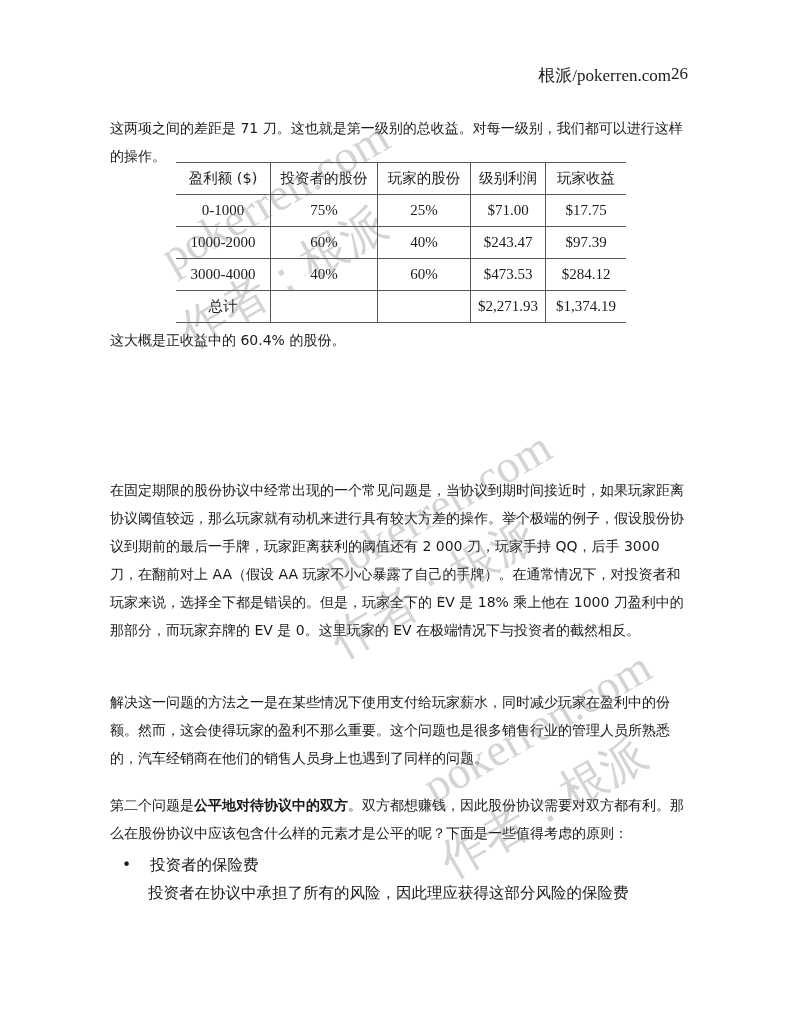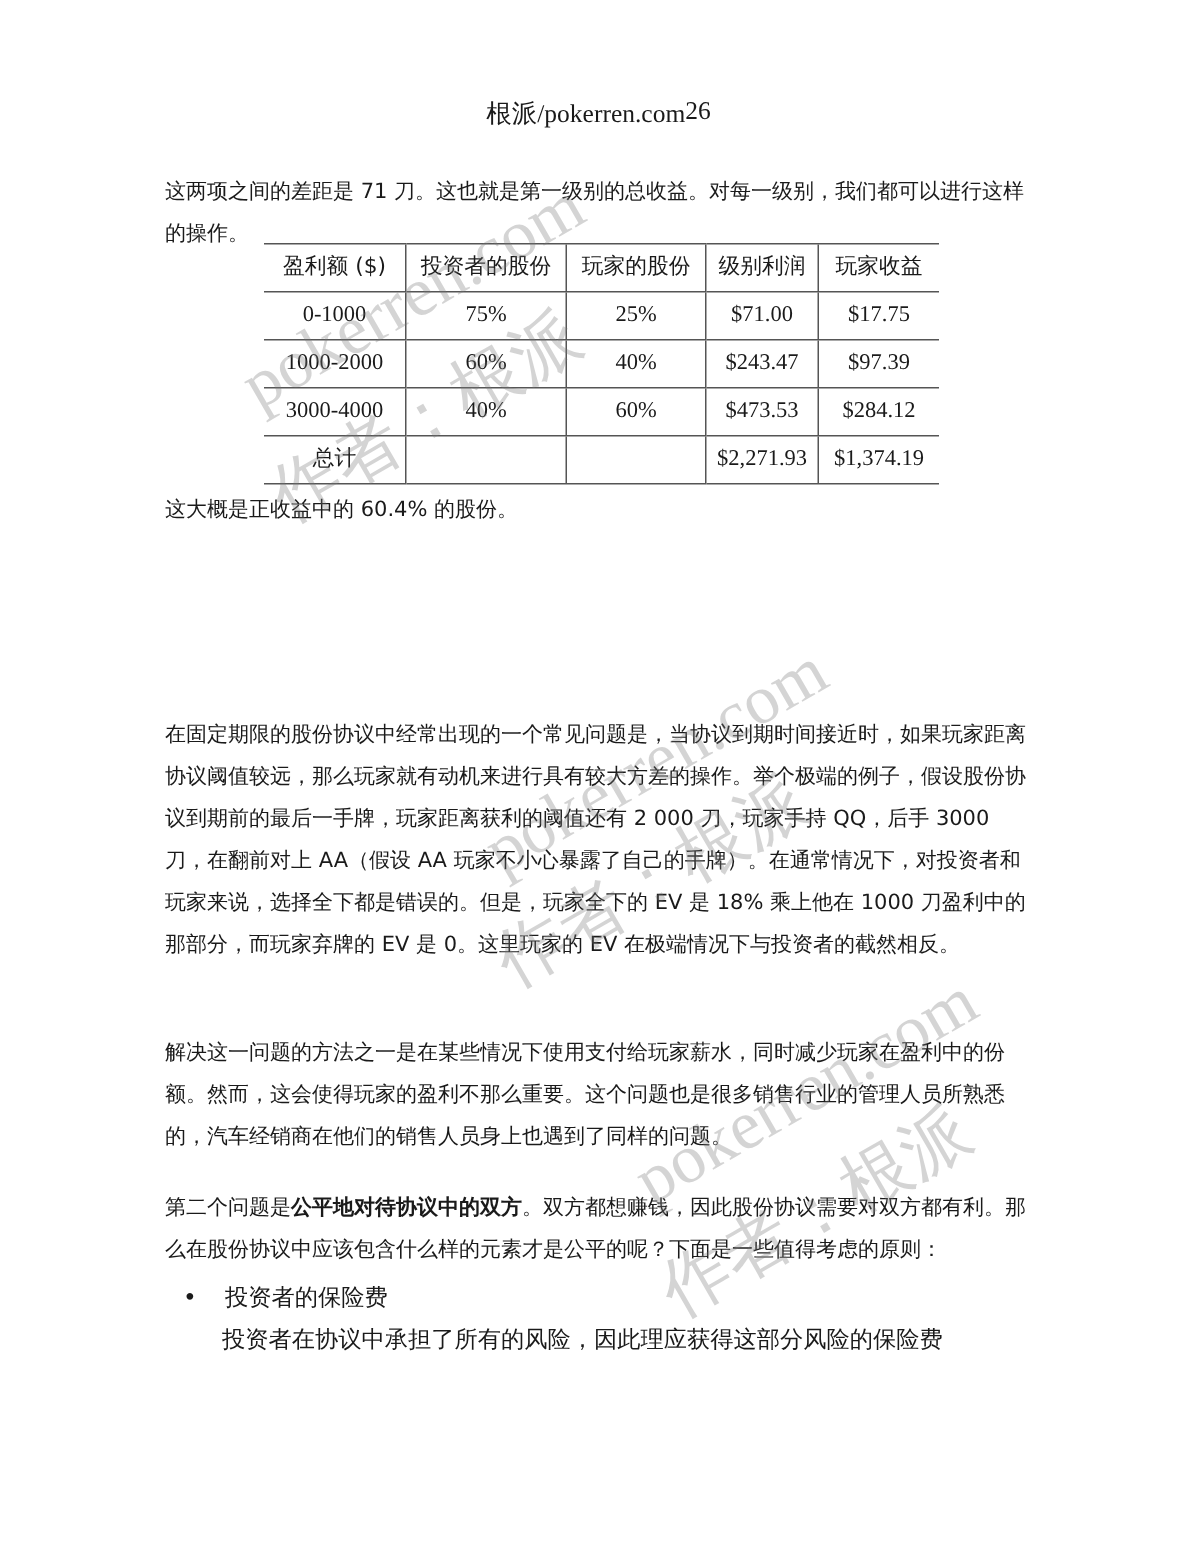--- a/index.html
+++ b/index.html
@@ -4,21 +4,21 @@
   <style>
     html, body { margin: 0; padding: 0; }
     body {
       width: 800px; height: 1035px; background: #ffffff; position: relative;
       overflow: hidden; color: #1a1a1a;
       font-family: "DejaVu Sans", "Liberation Sans", sans-serif;
     }
     .page { position: absolute; left: 0; top: 0; width: 800px; height: 1035px; }
     .header {
       position: absolute; left: 110px; top: 64px; width: 578px;
-      display: flex; justify-content: center;
+      display: flex; justify-content: flex-end;
       font-family: "Liberation Serif", "DejaVu Serif", serif; font-size: 17px;
     }
     .text { position: absolute; left: 110px; width: 580px; font-size: 14px; line-height: 28px; }
     .text b { font-weight: bold; }
     table.data {
       position: absolute; left: 176px; top: 162px; border-collapse: collapse;
       font-family: "Liberation Serif", "DejaVu Serif", serif; font-size: 15px;
     }
     table.data td, table.data th {
       border-top: 1px solid #555; border-bottom: 1px solid #555;

